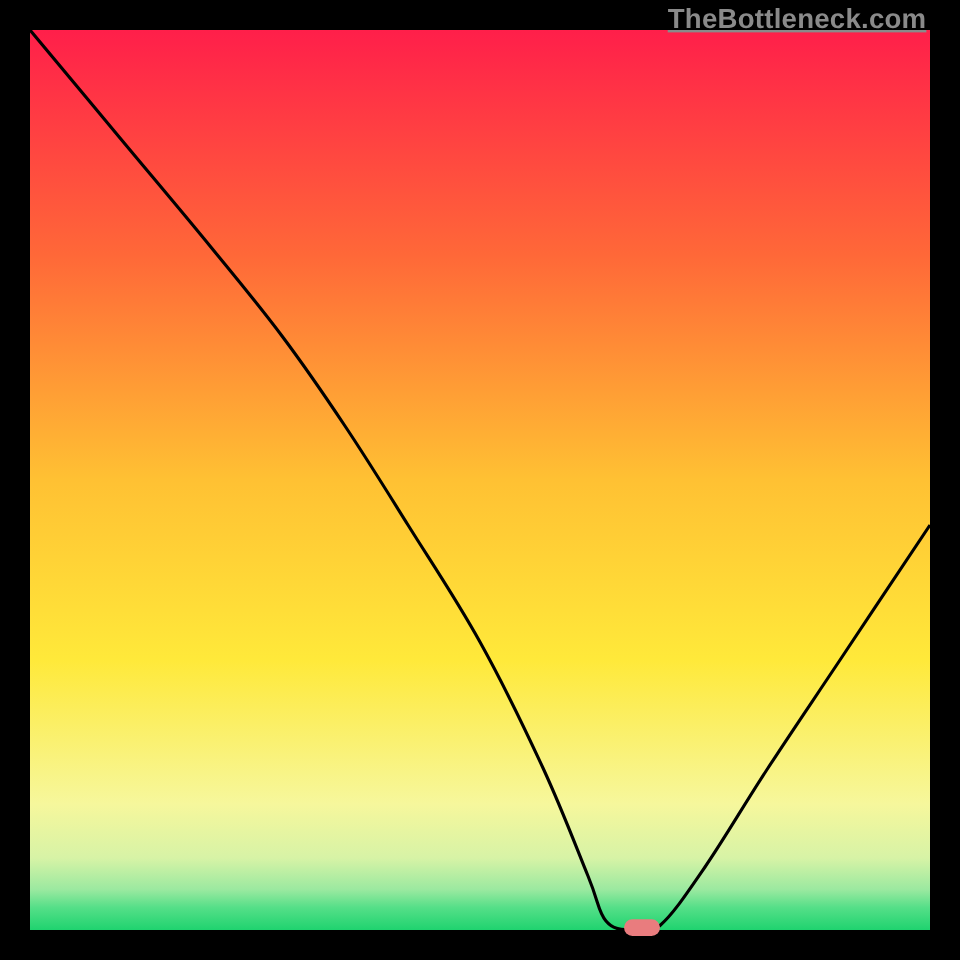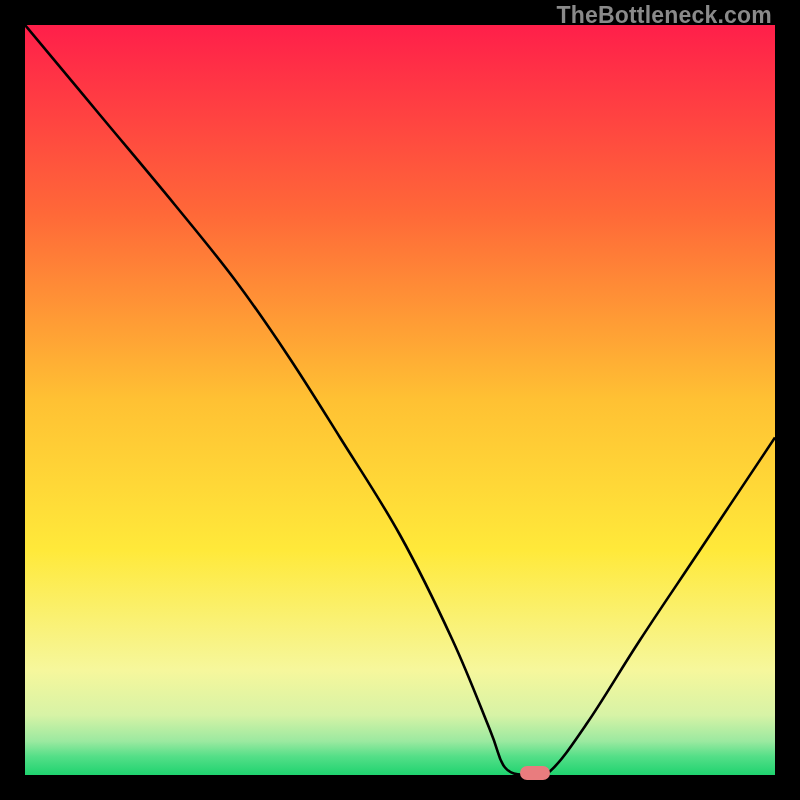--- a/index.html
+++ b/index.html
@@ -34,20 +34,21 @@
   }
   .watermark {
     position: absolute;
     top: 2px;
     right: 28px;
     color: #8a8a8a;
     font-family: Arial, Helvetica, sans-serif;
     font-size: 23px;
     font-weight: 600;
     letter-spacing: 0.2px;
+    text-decoration: underline;
   }
   .curve {
     position: absolute;
     left: 0;
     top: 0;
     width: 100%;
     height: 100%;
   }
   .marker {
     position: absolute;

